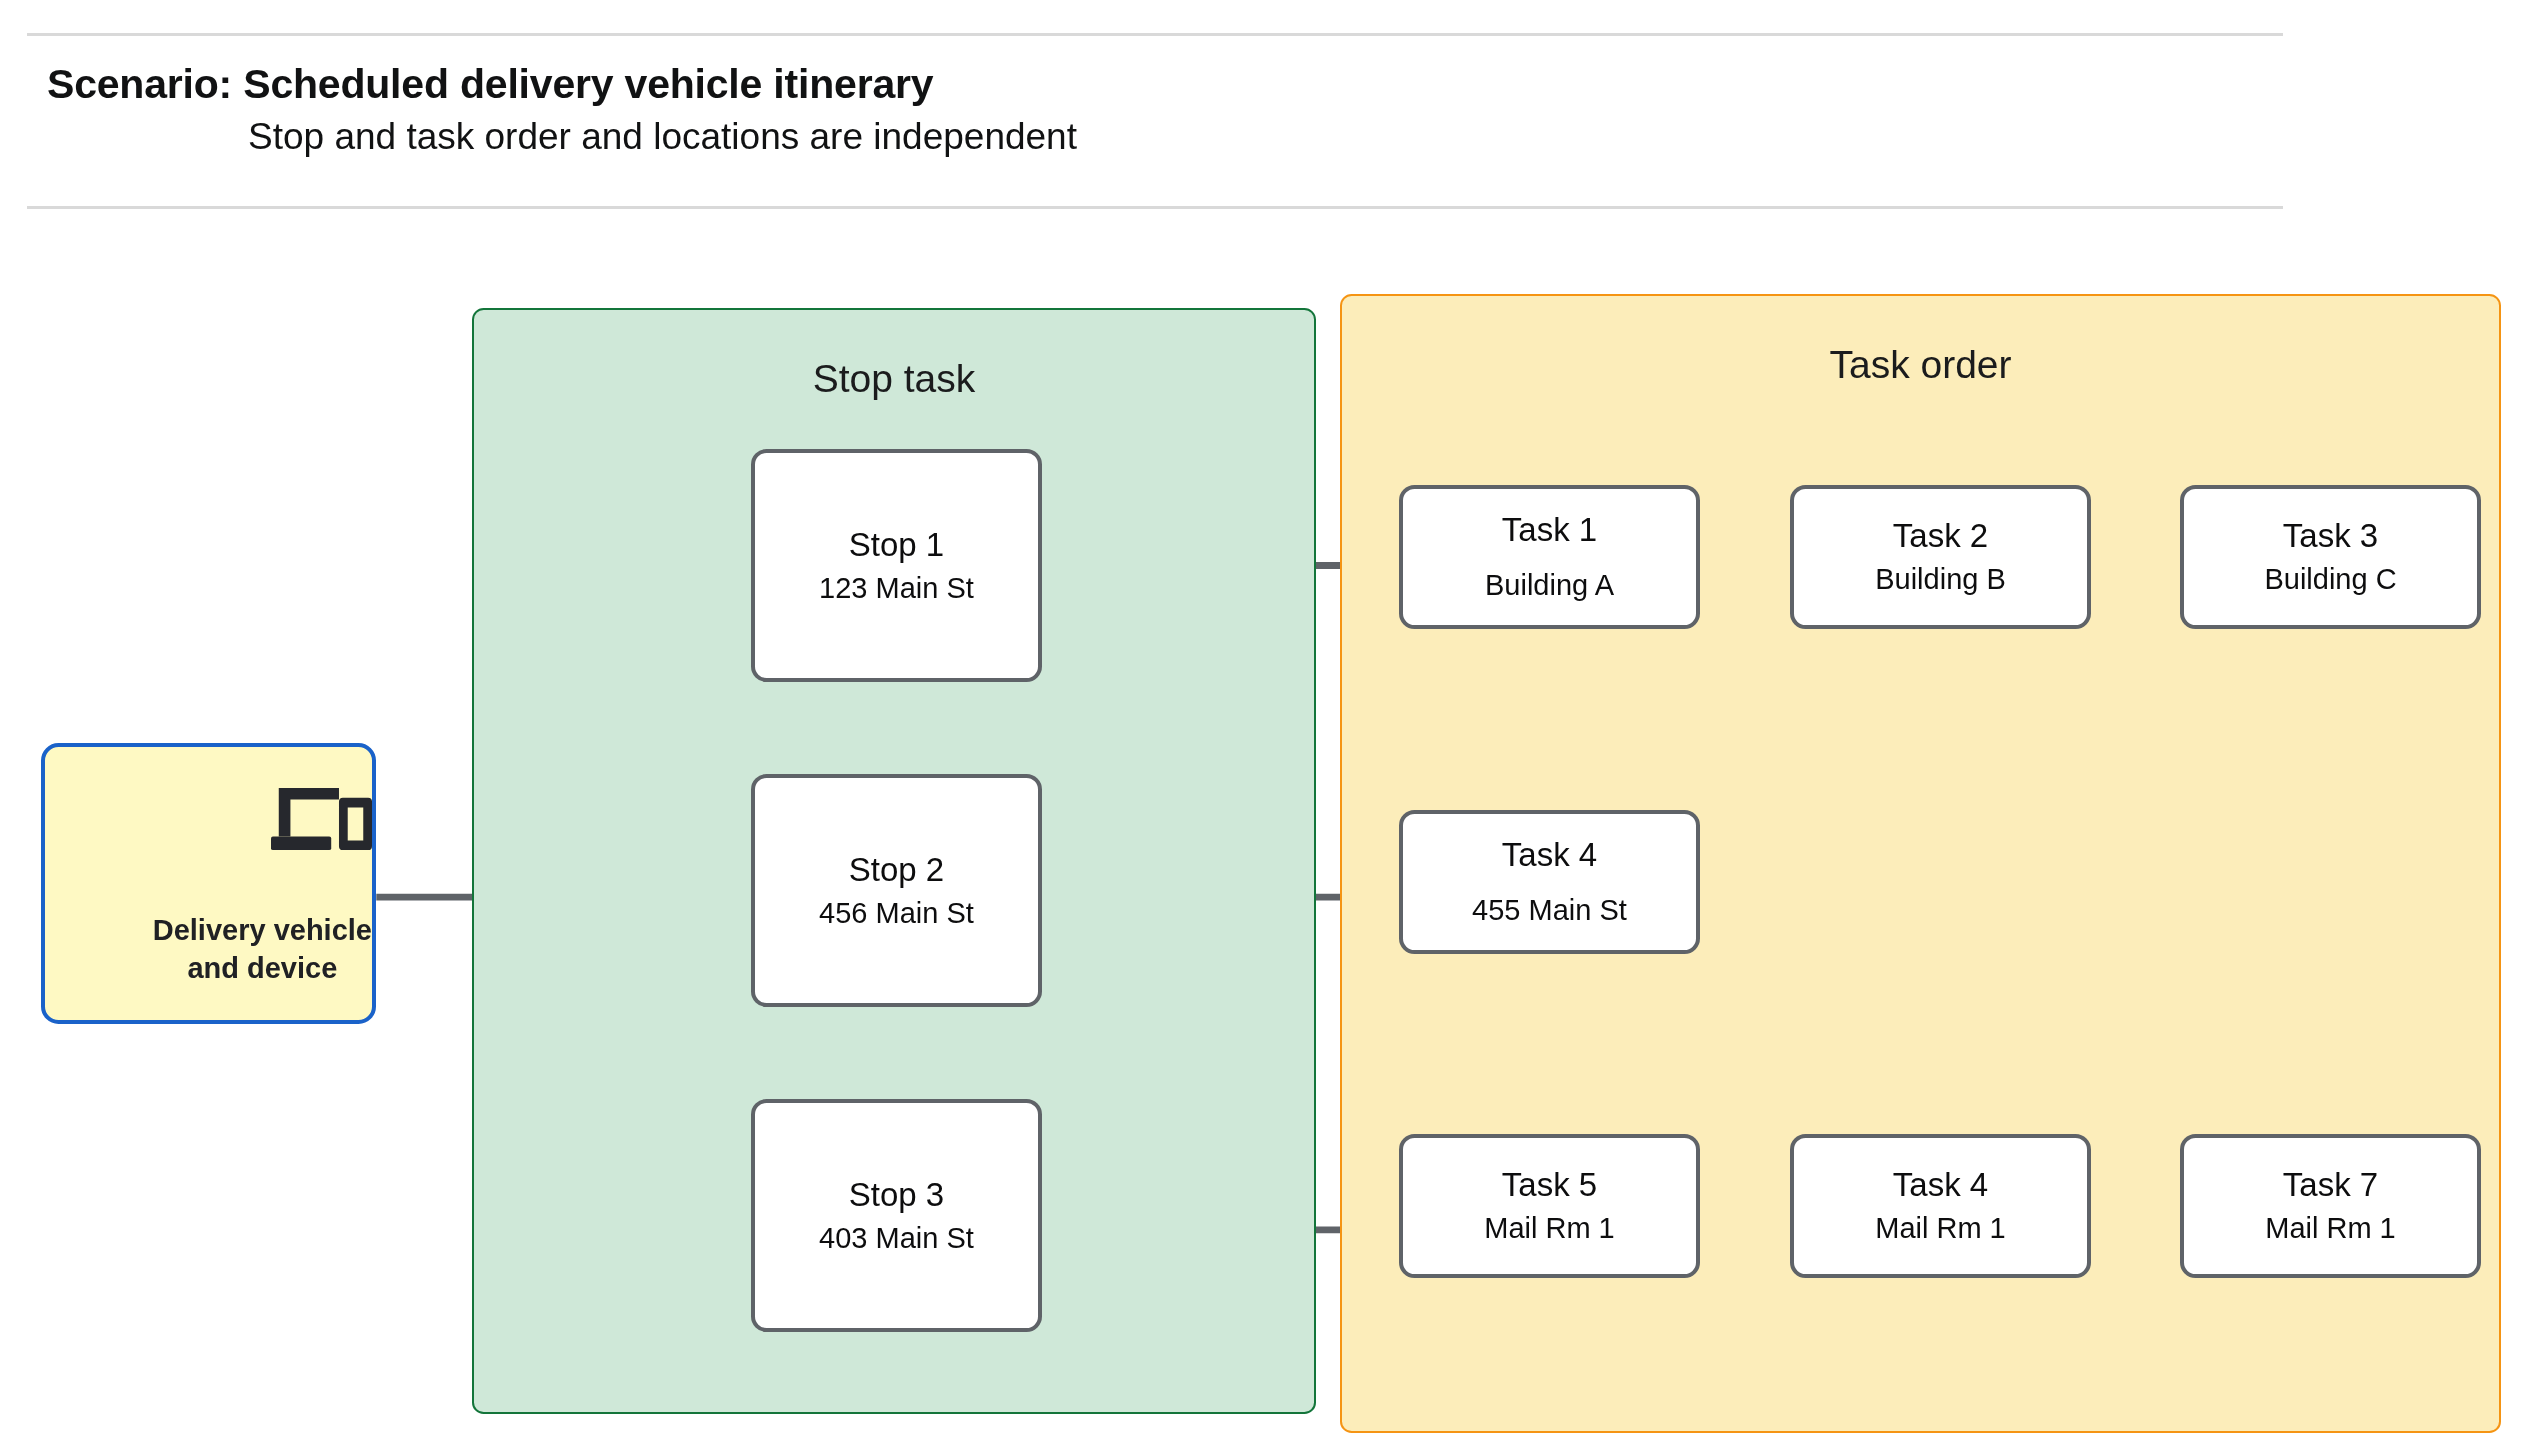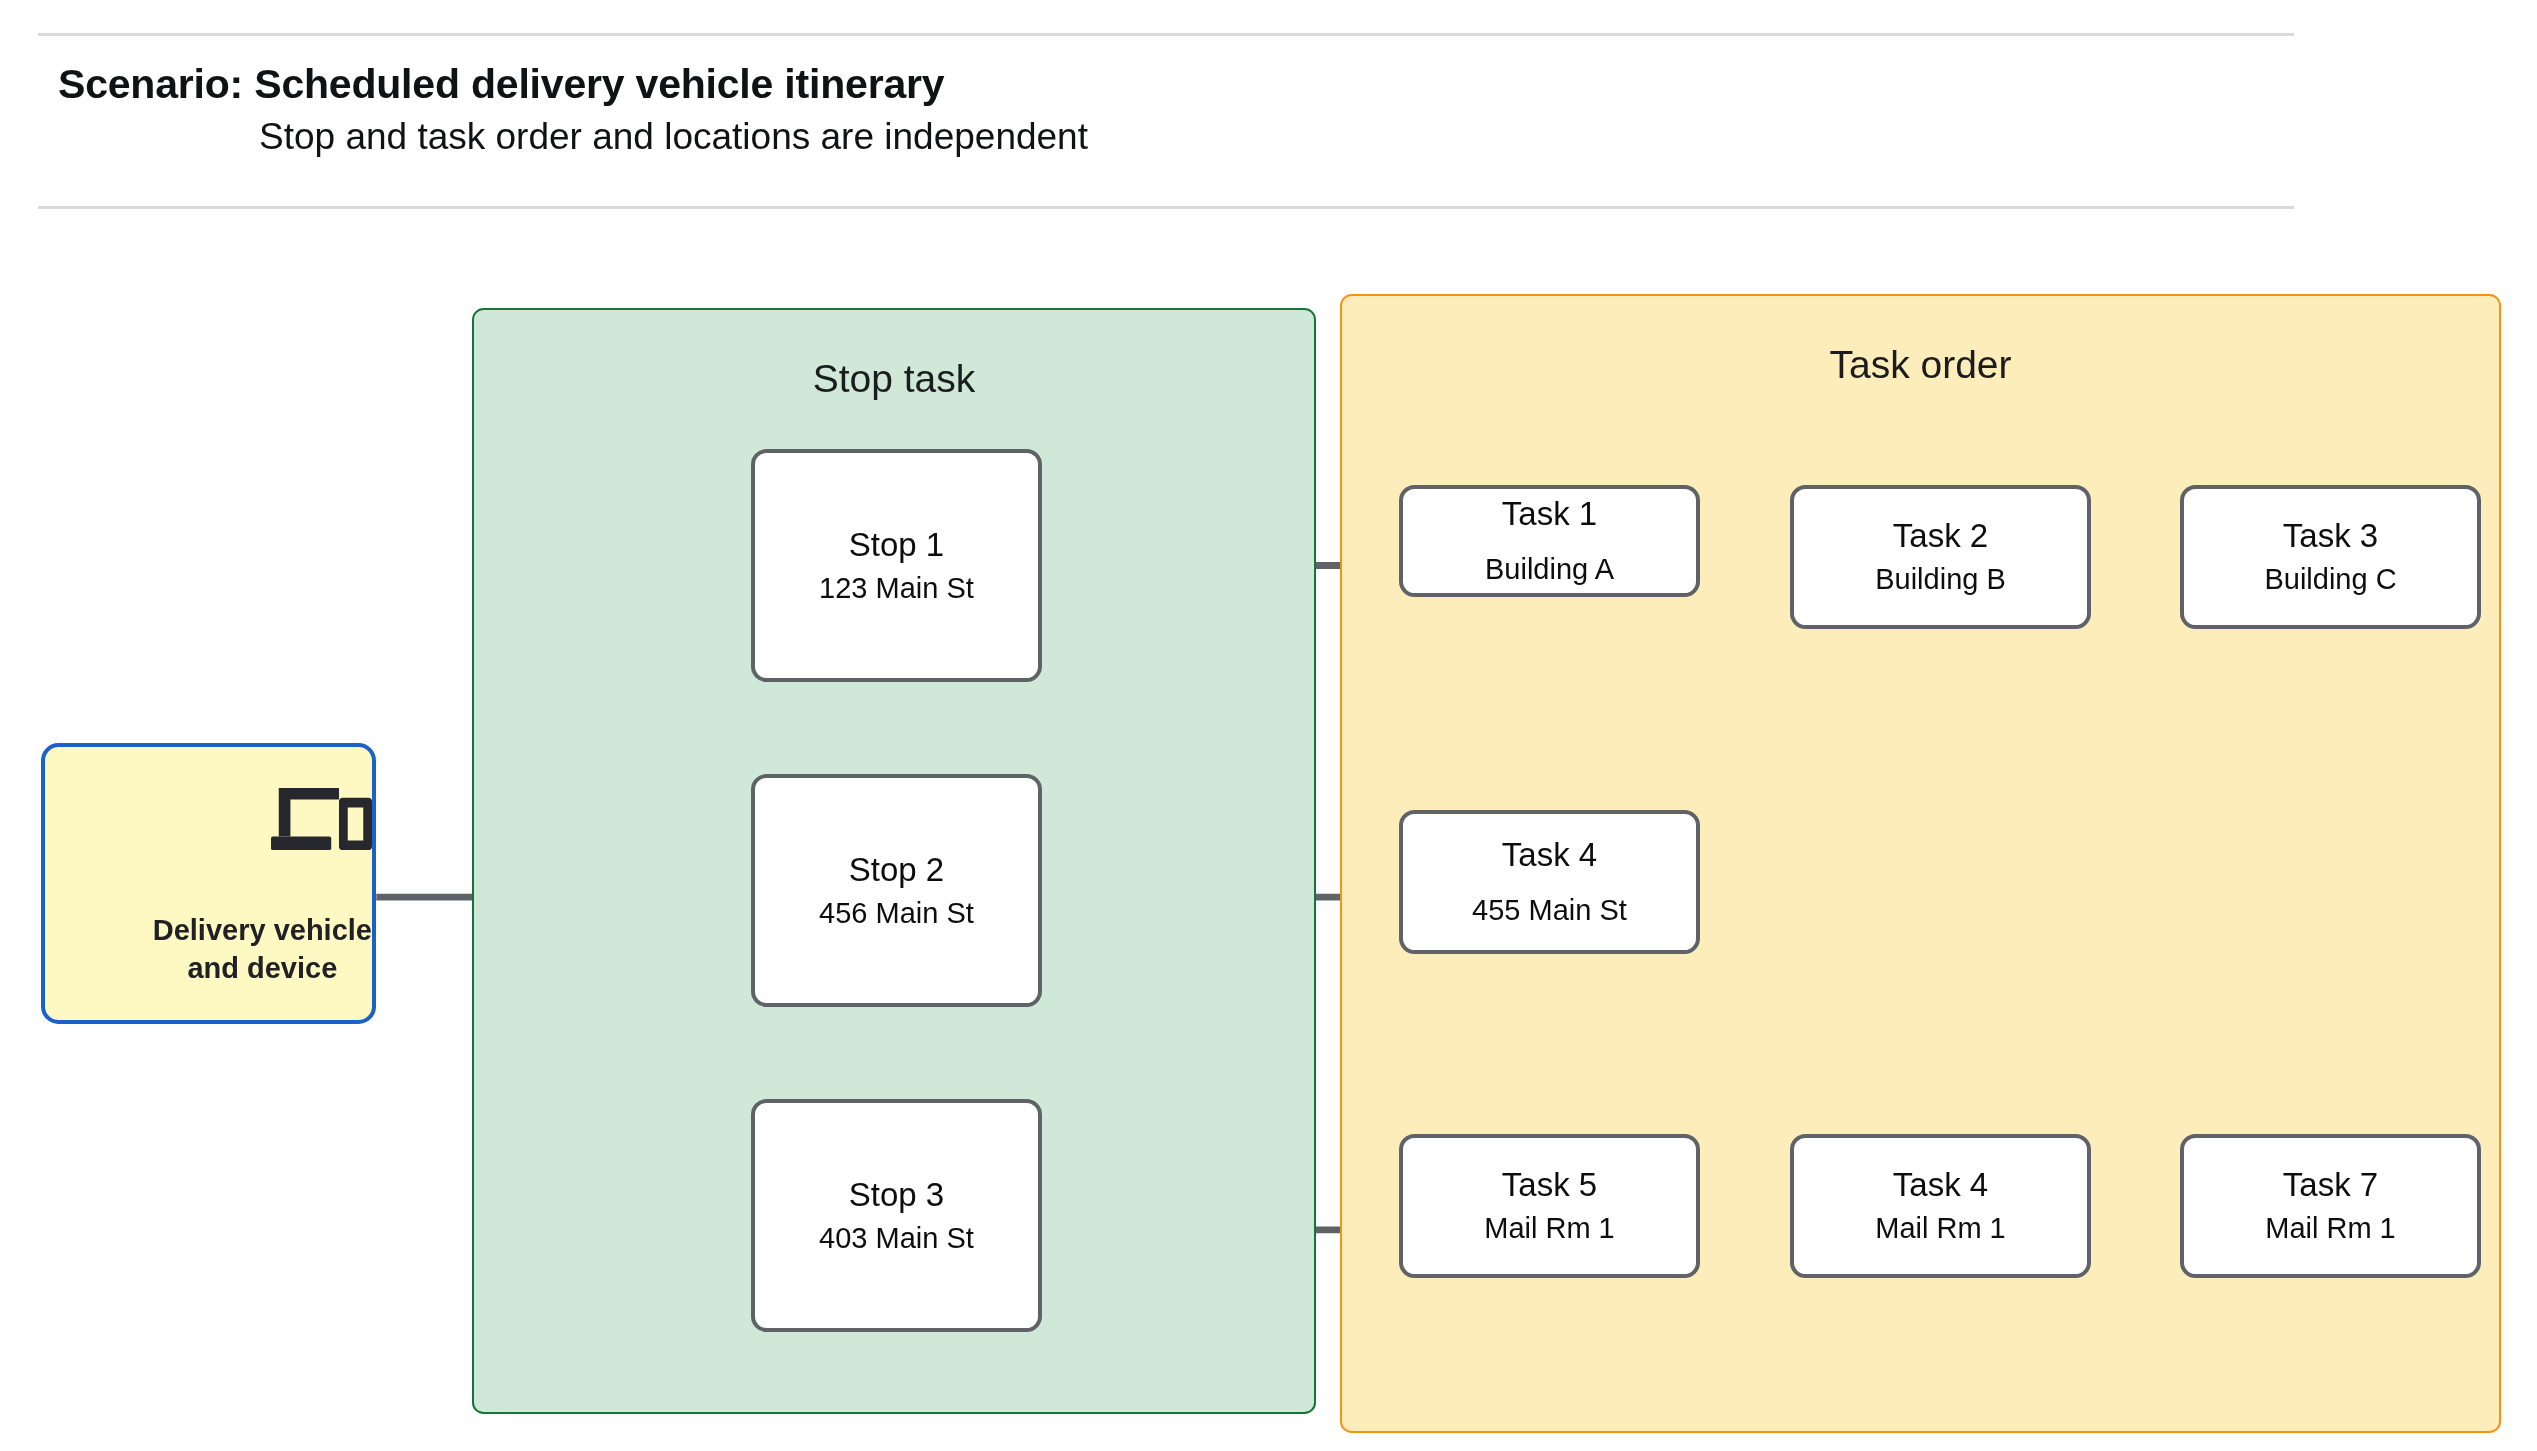--- a/index.html
+++ b/index.html
@@ -16,21 +16,20 @@
     overflow: hidden;
   }
 
   
   #header-block {
     position: absolute;
     left: 0;
     top: 0;
     width: 2284px;
     height: 208px;
-    margin-left: 11px;
   }
   .hrule {
     position: absolute;
     left: 27px;
     width: 2256px;
     height: 2.9px;
     background: #d9d9d9;
   }
   #rule-top  { top: 33px; }
   #rule-bottom { top: 206px; }
@@ -154,21 +153,21 @@
     line-height: 1.1;
     margin-top: 9.7px;
   }
 
   
   #stop-1 { left: 751px; top: 449px;  width: 291px; height: 233px; }
   #stop-2 { left: 751px; top: 774px;  width: 291px; height: 233px; }
   #stop-3 { left: 751px; top: 1099px; width: 291px; height: 233px; }
 
   
-  #task-1 { left: 1399px; top: 485px;  width: 301px; height: 112px; gap: 12px; }
+  #task-1 { left: 1399px; top: 485px;  width: 301px; height: 144px; gap: 12px; }
   #task-2 { left: 1790px; top: 485px;  width: 301px; height: 144px; }
   #task-3 { left: 2180px; top: 485px;  width: 301px; height: 144px; }
   #task-4 { left: 1399px; top: 810px;  width: 301px; height: 144px; gap: 12px; }
   #task-5 { left: 1399px; top: 1134px; width: 301px; height: 144px; }
   #task-6 { left: 1790px; top: 1134px; width: 301px; height: 144px; }
   #task-7 { left: 2180px; top: 1134px; width: 301px; height: 144px; }
 </style>
 </head>
 <body>
 

